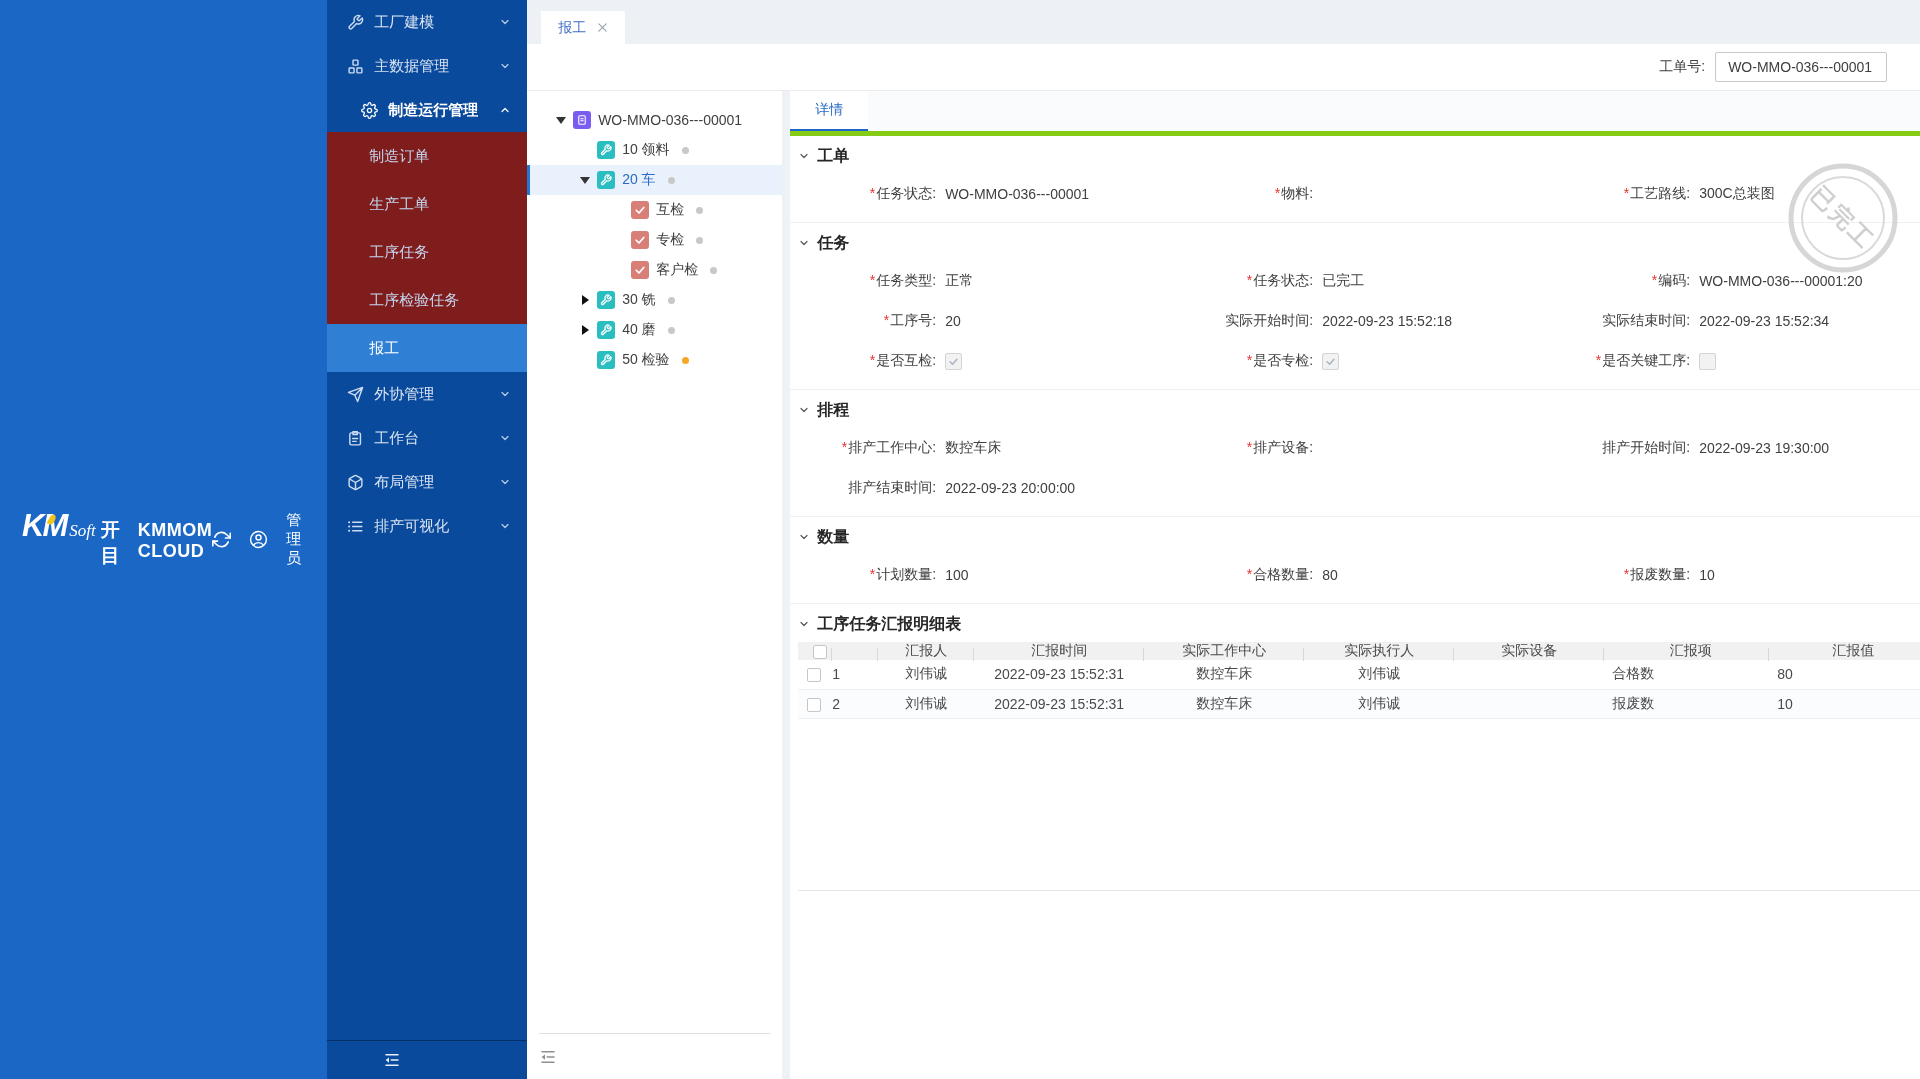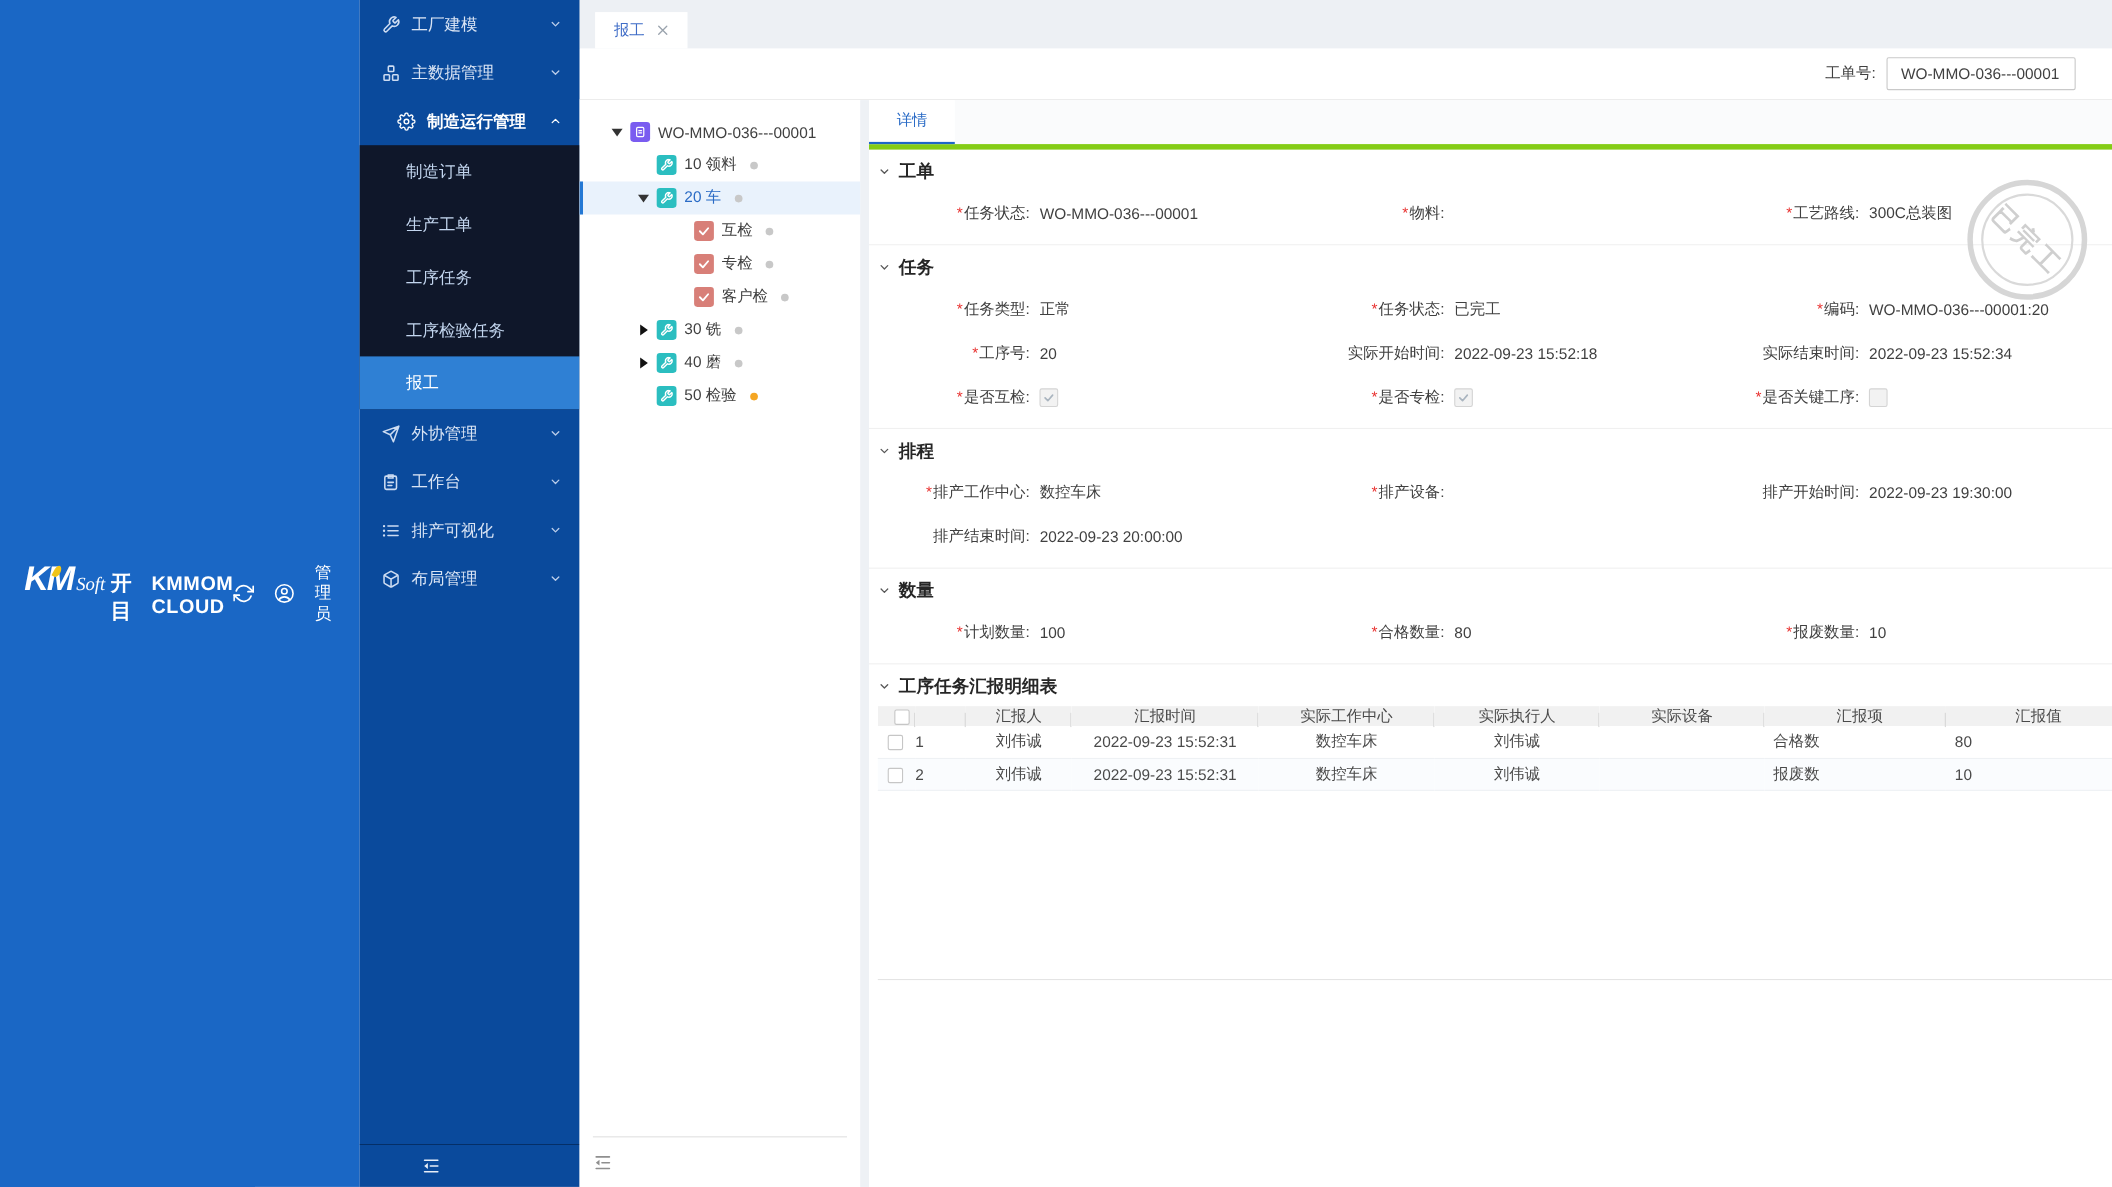--- a/index.html
+++ b/index.html
@@ -20,21 +20,21 @@
   .tb-user { font-size:15px; cursor:pointer; }
 
   
   .shell { flex:1; display:flex; min-height:0; }
   .sidebar { flex:0 0 200px; background:#0a4a9c; display:flex; flex-direction:column; color:#d9e4f4; }
   .nav-item { height:44px; display:flex; align-items:center; padding:0 16px 0 20px; gap:10px; font-size:15px; cursor:pointer; }
   .nav-icon { display:flex; } .nav-icon svg { width:17px; height:17px; color:#cddcf2; }
   .nav-chev { margin-left:auto; display:flex; } .nav-chev svg { width:12px; height:12px; color:#b9cce9; }
   .nav-item.active-parent { color:#fff; font-weight:bold;padding-left:34px; }
   .nav-item.active-parent .nav-icon svg, .nav-item.active-parent .nav-chev svg { color:#fff; }
-  .submenu { background:#0f172a; }
+  .submenu { background:#7f1d1d; }
   .sub-item { height:48px; display:flex; align-items:center; padding-left:42px; font-size:15px; color:#c3d6ef; cursor:pointer; }
   .sub-item.active { background:#2f80d4; color:#fff; }
   .sidebar-footer { margin-top:auto; border-top:1px solid rgba(0,20,50,.5); height:39px; display:flex; align-items:center; padding-left:56px; }
   .sidebar-footer .ft-icon { display:flex; cursor:pointer; } .sidebar-footer svg { width:18px; height:18px; color:#e8eef7; }
 
   
   .main { flex:1; display:flex; flex-direction:column; min-width:0; }
   .tabstrip { flex:0 0 44px; background:#edf0f4; display:flex; align-items:flex-end; padding-left:14px; }
   .tab { height:33px; background:#fff; display:flex; align-items:center; gap:11px; padding:0 17px; font-size:14px; color:#3f6cc7; cursor:pointer; }
   .tab-close { display:flex; cursor:pointer; } .tab-close svg { width:11px; height:11px; color:#9aa3ad; }
@@ -210,41 +210,41 @@
           </span>
         <span class="nav-label">工作台</span>
         <span class="nav-chev">
             <svg viewBox="0 0 24 24" fill="none" stroke="currentColor" stroke-width="2.4" stroke-linecap="round" stroke-linejoin="round">
               <polyline points="6 9 12 15 18 9"></polyline>
             </svg>
           </span>
       </div>
       <div class="nav-item">
         <span class="nav-icon">
-            <svg viewBox="0 0 24 24" fill="none" stroke="currentColor" stroke-width="2" stroke-linecap="round">
-              <path d="M8 6h13M8 12h13M8 18h13"></path>
-              <path d="M3 6h.01M3 12h.01M3 18h.01" stroke-width="3"></path>
-            </svg>
-          </span>
-        <span class="nav-label">排产可视化</span>
-        <span class="nav-chev">
-            <svg viewBox="0 0 24 24" fill="none" stroke="currentColor" stroke-width="2.4" stroke-linecap="round" stroke-linejoin="round">
-              <polyline points="6 9 12 15 18 9"></polyline>
-            </svg>
-          </span>
-      </div>
-      <div class="nav-item">
-        <span class="nav-icon">
             <svg viewBox="0 0 24 24" fill="none" stroke="currentColor" stroke-width="2" stroke-linejoin="round">
               <path d="M21 16V8a2 2 0 0 0-1-1.73l-7-4a2 2 0 0 0-2 0l-7 4A2 2 0 0 0 3 8v8a2 2 0 0 0 1 1.73l7 4a2 2 0 0 0 2 0l7-4A2 2 0 0 0 21 16z"></path>
               <polyline points="3.27 6.96 12 12.01 20.73 6.96"></polyline>
               <line x1="12" y1="22.08" x2="12" y2="12"></line>
             </svg>
           </span>
         <span class="nav-label">布局管理</span>
+        <span class="nav-chev">
+            <svg viewBox="0 0 24 24" fill="none" stroke="currentColor" stroke-width="2.4" stroke-linecap="round" stroke-linejoin="round">
+              <polyline points="6 9 12 15 18 9"></polyline>
+            </svg>
+          </span>
+      </div>
+      <div class="nav-item">
+        <span class="nav-icon">
+            <svg viewBox="0 0 24 24" fill="none" stroke="currentColor" stroke-width="2" stroke-linecap="round">
+              <path d="M8 6h13M8 12h13M8 18h13"></path>
+              <path d="M3 6h.01M3 12h.01M3 18h.01" stroke-width="3"></path>
+            </svg>
+          </span>
+        <span class="nav-label">排产可视化</span>
         <span class="nav-chev">
             <svg viewBox="0 0 24 24" fill="none" stroke="currentColor" stroke-width="2.4" stroke-linecap="round" stroke-linejoin="round">
               <polyline points="6 9 12 15 18 9"></polyline>
             </svg>
           </span>
       </div>
       <div class="sidebar-footer">
         <span class="ft-icon">
             <svg viewBox="0 0 24 24" fill="none" stroke="currentColor" stroke-width="2" stroke-linecap="round">
               <path d="M4 5h16M11 12h9M4 19h16"></path>

